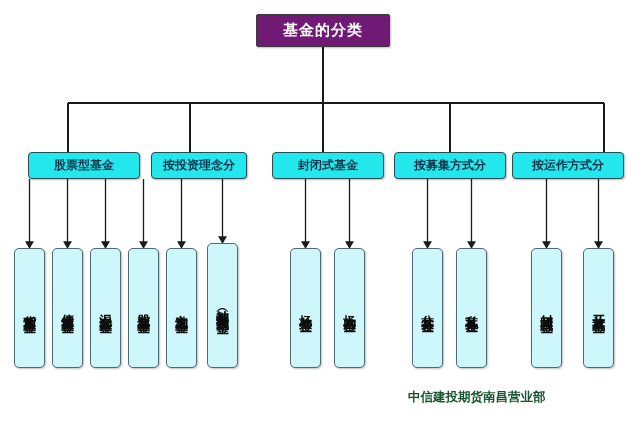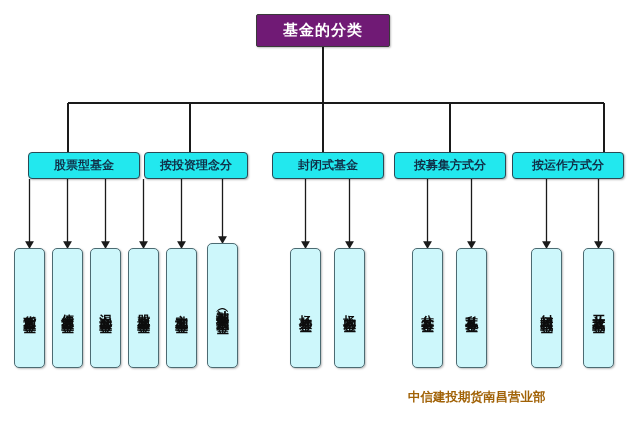--- a/index.html
+++ b/index.html
@@ -47,21 +47,21 @@
   .leaf .vt{
     writing-mode:vertical-rl;
     text-orientation:upright;
     font-size:13px;font-weight:bold;color:#0d0d0d;
     line-height:1.05;letter-spacing:1.5px;
     white-space:nowrap;
   }
 
   .footer{
     position:absolute;left:408px;top:389px;
-    color:#a16207;font-weight:bold;font-size:12.5px;
+    color:#14532d;font-weight:bold;font-size:12.5px;
     white-space:nowrap;
   }
 </style>
 </head>
 <body>
 
 <div id="stage">
 
   <svg id="wires" viewBox="0 0 640 430">
     <defs>
@@ -98,21 +98,21 @@
       <path d="M471.5,179 L471.5,245" marker-end="url(#arrow)"></path>
 
       <path d="M546.5,179 L546.5,245" marker-end="url(#arrow)"></path>
       <path d="M598.5,179 L598.5,245" marker-end="url(#arrow)"></path>
     </g>
   </svg>
 
   <div class="node root">基金的分类</div>
 
   <div class="node cat" id="cat0" style="left: 28px; width: 112px;">股票型基金</div>
-  <div class="node cat" id="cat1" style="left: 144px; width: 104px;">按投资理念分</div>
+  <div class="node cat" id="cat1" style="left: 151px; width: 96px;">按投资理念分</div>
   <div class="node cat" id="cat2" style="left: 272px; width: 112px;">封闭式基金</div>
   <div class="node cat" id="cat3" style="left: 394px; width: 112px;">按募集方式分</div>
   <div class="node cat" id="cat4" style="left: 512px; width: 112px;">按运作方式分</div>
 
   <div class="node leaf" id="lf0" style="left: 14px; top: 248px; height: 120px;">
     <span class="vt">货币型基金</span>
     </div>
   <div class="node leaf" id="lf1" style="left: 52px; top: 248px; height: 120px;">
     <span class="vt">债券型基金</span>
     </div>

